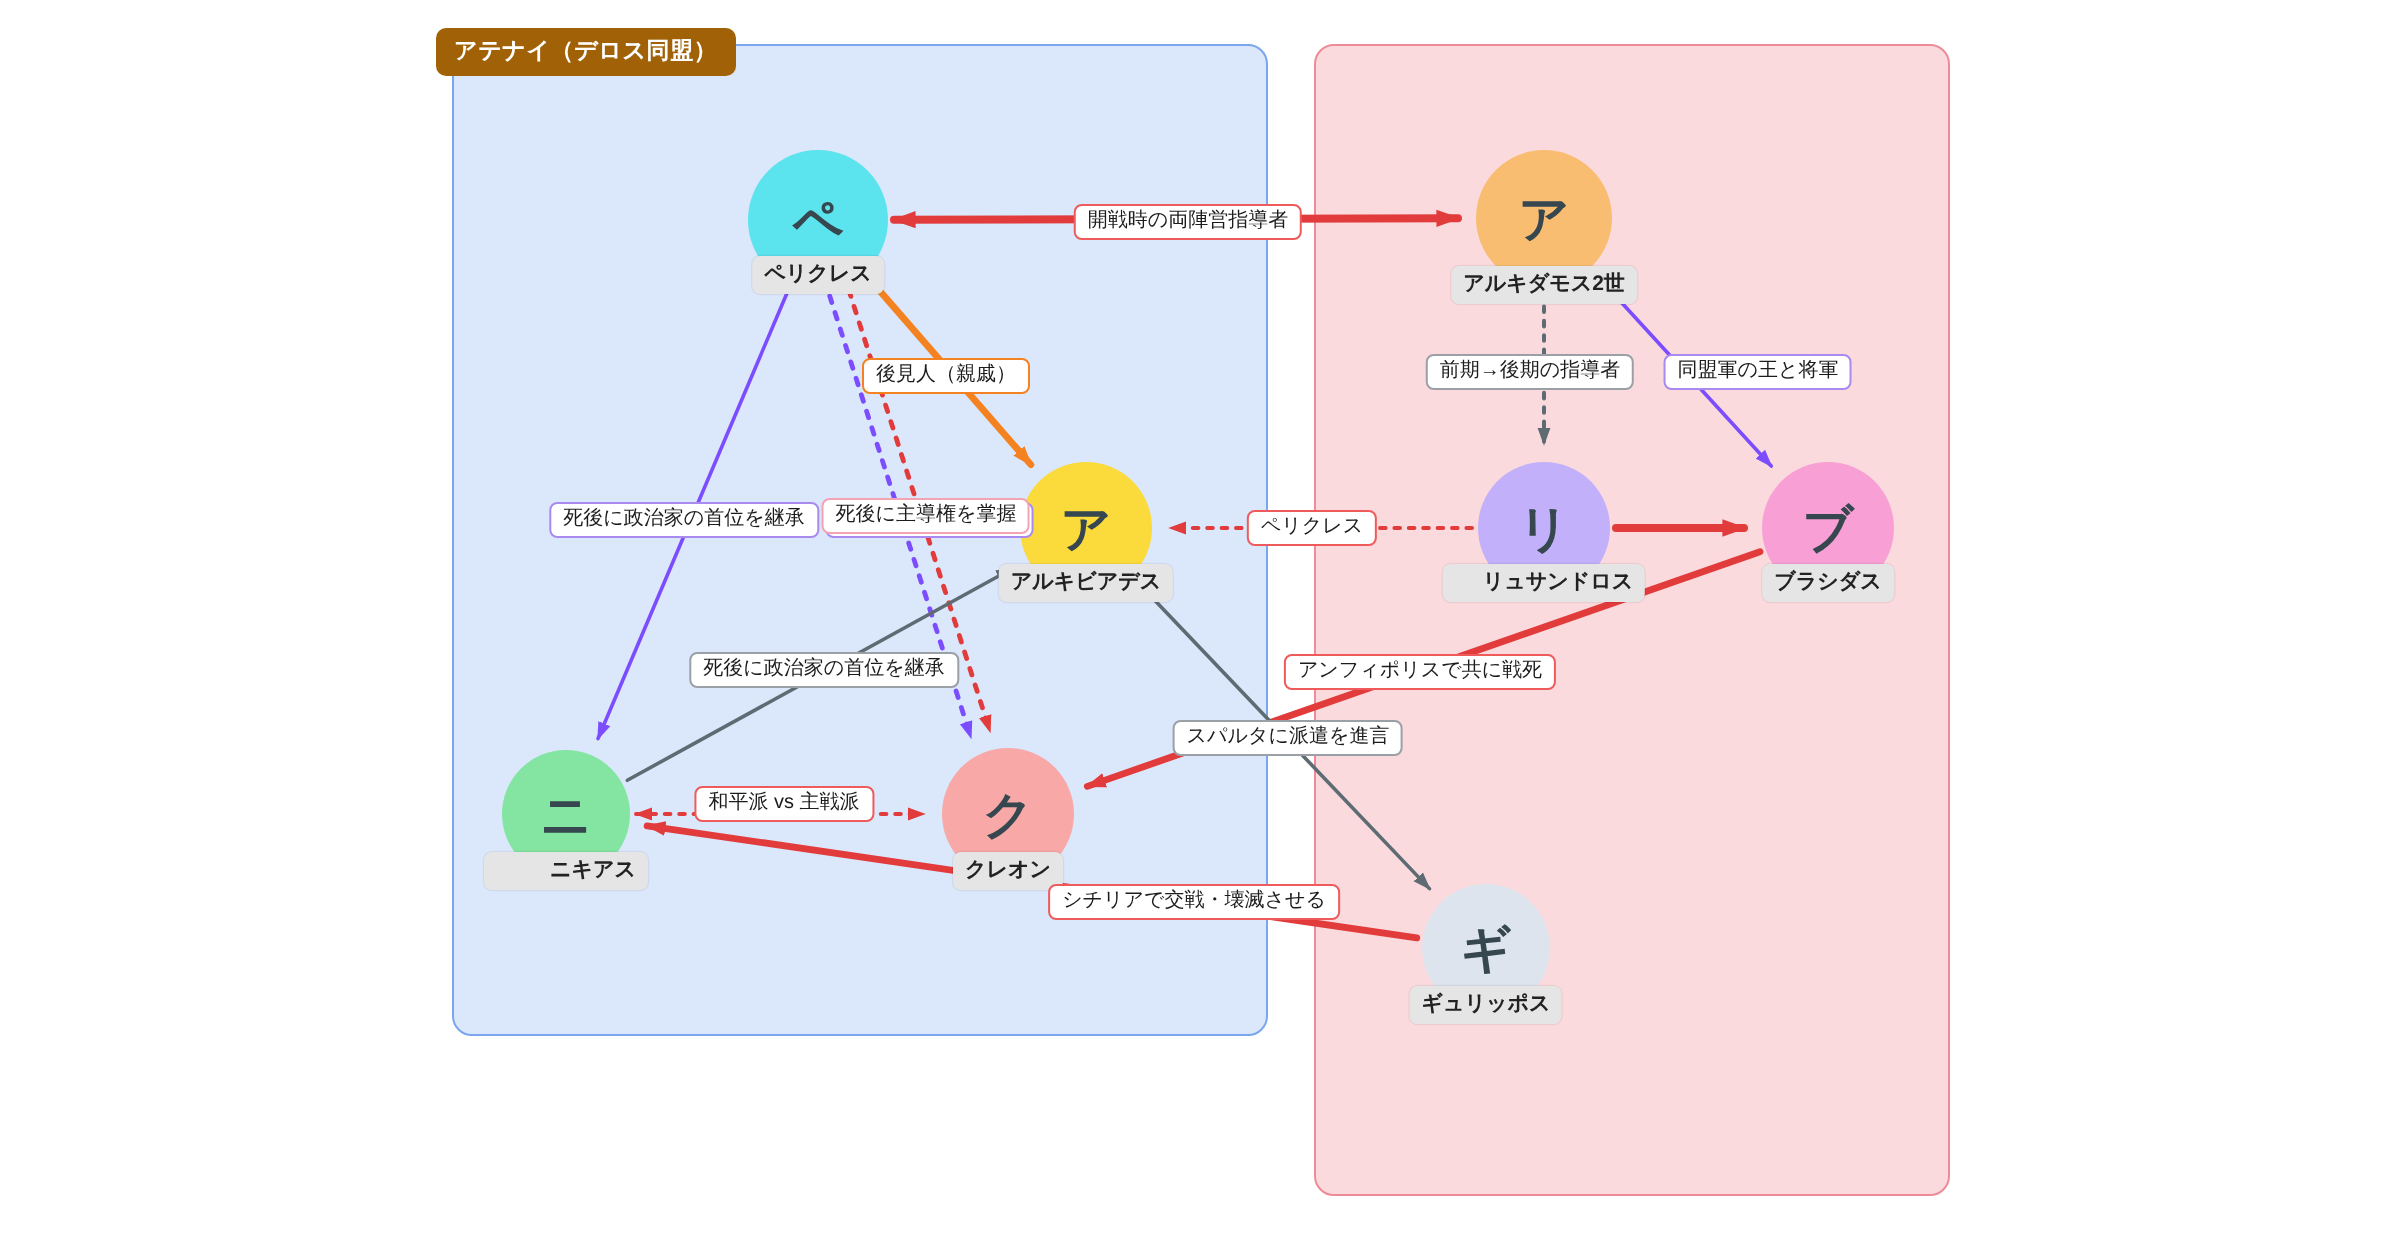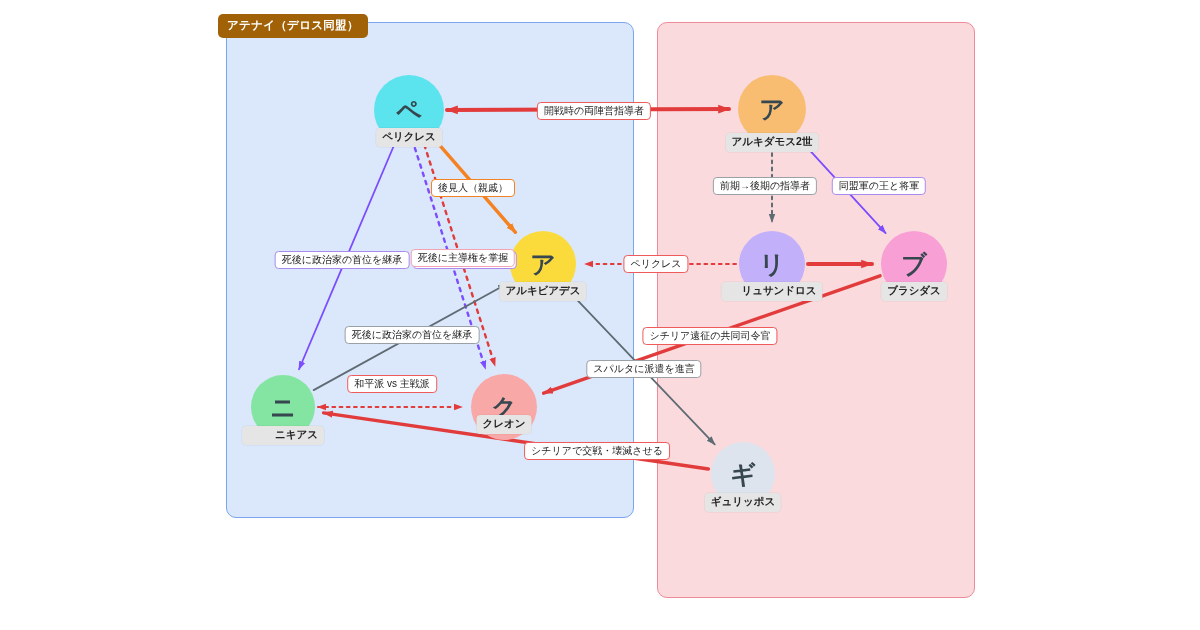--- a/index.html
+++ b/index.html
@@ -130,21 +130,21 @@
   <div class="node" id="node-alcibiades" style="left: 510px; top: 231px; width: 66px; height: 66px;">
     <div class="bubble" style="width: 66px; height: 66px; background: rgb(251, 219, 60); font-size: 25px;">ア</div>
     <div class="node-label" style="top: 51px;">アルキビアデス</div>
   </div>
   <div class="node" id="node-nicias" style="left: 251px; top: 375px; width: 64px; height: 64px;">
     <div class="bubble" style="width: 64px; height: 64px; background: rgb(132, 229, 162); font-size: 25px;">ニ</div>
     <div class="node-label" style="top: 51px; padding-left: 33px;">ニキアス</div>
   </div>
   <div class="node" id="node-cleon" style="left: 471px; top: 374px; width: 66px; height: 66px;">
     <div class="bubble" style="width: 66px; height: 66px; background: rgb(248, 168, 166); font-size: 25px;">ク</div>
-    <div class="node-label" style="top: 41px;">クレオン</div>
+    <div class="node-label" style="top: 52px;">クレオン</div>
   </div>
   <div class="node" id="node-archidamus" style="left: 738px; top: 75px; width: 68px; height: 68px;">
     <div class="bubble" style="width: 68px; height: 68px; background: rgb(249, 189, 114); font-size: 25px;">ア</div>
     <div class="node-label" style="top: 58px;">アルキダモス2世</div>
   </div>
   <div class="node" id="node-lysander" style="left: 739px; top: 231px; width: 66px; height: 66px;">
     <div class="bubble" style="width: 66px; height: 66px; background: rgb(195, 176, 250); font-size: 25px;">リ</div>
     <div class="node-label" style="top: 51px; padding-left: 20px;">リュサンドロス</div>
   </div>
   <div class="node" id="node-brasidas" style="left: 881px; top: 231px; width: 66px; height: 66px;">
@@ -155,21 +155,21 @@
     <div class="bubble" style="width: 64px; height: 64px; background: rgb(221, 228, 238); font-size: 25px;">ギ</div>
     <div class="node-label" style="top: 51px;">ギュリッポス</div>
   </div>
 
   <div class="edge-label el-purple" id="lbl-3" style="left: 465px; top: 260px;">死後に主導権を掌握</div>
   <div class="edge-label el-pink" id="lbl-4" style="left: 463px; top: 258px;">死後に主導権を掌握</div>
   <div class="edge-label el-red" id="lbl-0" style="left: 594px; top: 111px;">開戦時の両陣営指導者</div>
   <div class="edge-label el-orange" id="lbl-1" style="left: 473px; top: 188px;">後見人（親戚）</div>
   <div class="edge-label el-purple" id="lbl-2" style="left: 330px; top: 260px; margin-left: 12px;">死後に政治家の首位を継承</div>
   <div class="edge-label el-gray" id="lbl-5" style="left: 412px; top: 335px;">死後に政治家の首位を継承</div>
-  <div class="edge-label el-red" id="lbl-6" style="left: 392px; top: 384px;">和平派 vs 主戦派</div>
+  <div class="edge-label el-red" id="lbl-6" style="left: 392px; top: 402px;">和平派 vs 主戦派</div>
   <div class="edge-label el-red" id="lbl-7" style="left: 656px; top: 264px;">ペリクレス</div>
   <div class="edge-label el-gray" id="lbl-8" style="left: 765px; top: 186px;">前期→後期の指導者</div>
   <div class="edge-label el-purple" id="lbl-9" style="left: 841px; top: 186px; margin-left: 38px;">同盟軍の王と将軍</div>
-  <div class="edge-label el-red" id="lbl-11" style="left: 710px; top: 336px;">シチリア遠征の共同司令官</div>
+  <div class="edge-label el-red" id="lbl-11" style="left: 710px; top: 336px;">アンフィポリスで共に戦死</div>
   <div class="edge-label el-gray" id="lbl-12" style="left: 644px; top: 369px;">スパルタに派遣を進言</div>
   <div class="edge-label el-red" id="lbl-13" style="left: 597px; top: 451px;">シチリアで交戦・壊滅させる</div>
 
 </div>
 
 </body></html>

